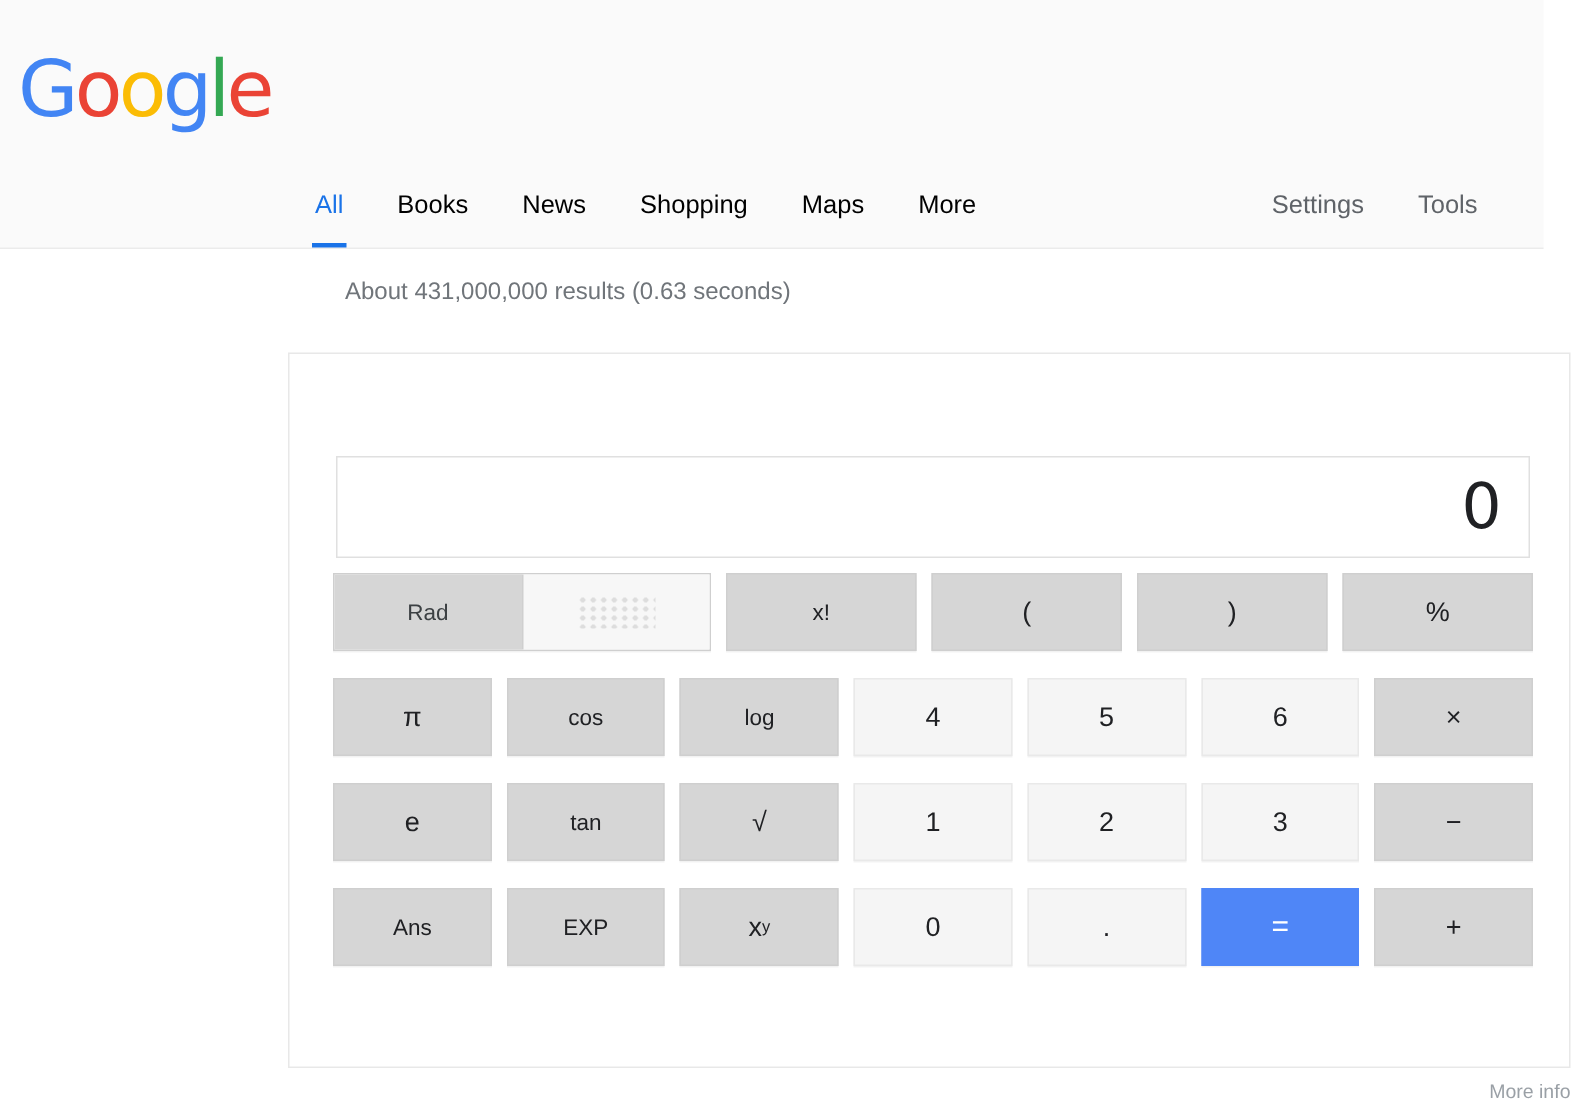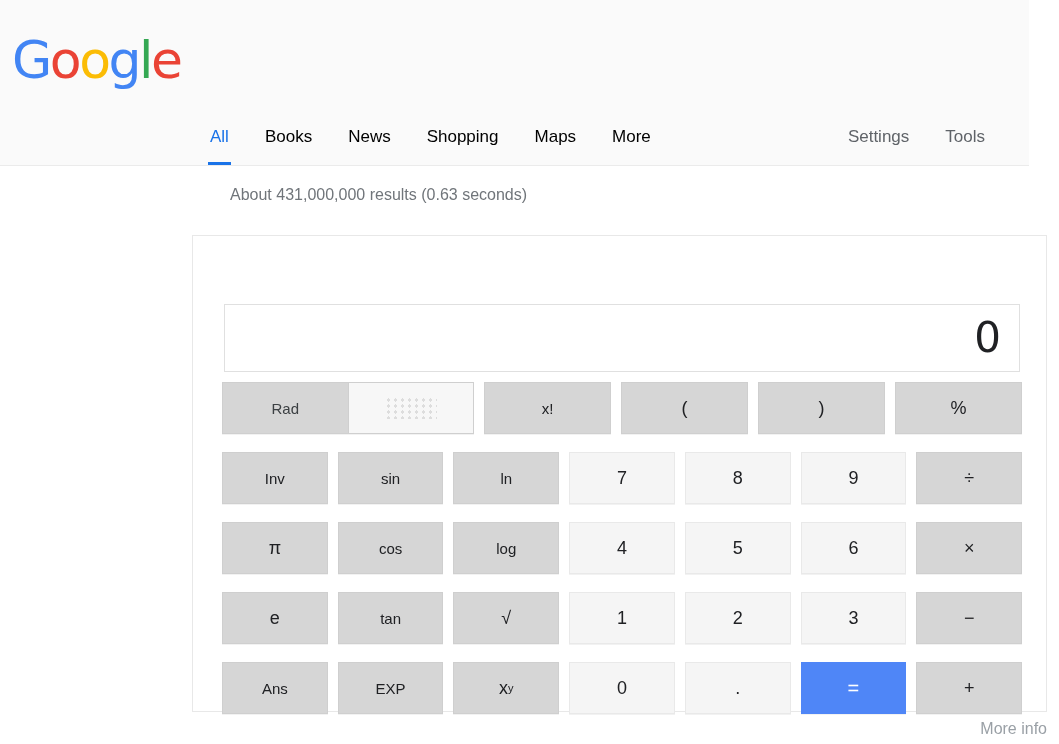--- a/index.html
+++ b/index.html
@@ -183,21 +183,21 @@
     width: 52px; height: 22px;
     background-image:
       radial-gradient(#dcdcdc 38%, transparent 40%);
     background-size: 7px 6px;
     background-position: 0 0;
     opacity: 0.95;
   }
 
   .more-info {
     position: absolute; right: 12px; top: 720px;
-    font-size: 16px; color: #9aa0a6;
+    font-size: 13px; color: #9aa0a6;
     cursor: pointer;
   }
 </style>
 </head>
 <body>
 
 <div class="header">
 
   <div class="logo">
     <span class="l-b">G</span><span class="l-r">o</span><span class="l-y">o</span><span class="l-b">g</span><span class="l-g">l</span><span class="l-r">e</span>
@@ -229,29 +229,20 @@
         <div class="toggle-half off">
           <span class="dot-grid"></span>
         </div>
       </div>
       <div class="key small">x!</div>
       <div class="key">(</div>
       <div class="key">)</div>
       <div class="key">%</div>
     </div>
 
-    <div class="krow">
-      <div class="key small">Inv</div>
-      <div class="key small">sin</div>
-      <div class="key small">ln</div>
-      <div class="key num">7</div>
-      <div class="key num">8</div>
-      <div class="key num">9</div>
-      <div class="key">÷</div>
-    </div>
 
     <div class="krow">
       <div class="key">π</div>
       <div class="key small">cos</div>
       <div class="key small">log</div>
       <div class="key num">4</div>
       <div class="key num">5</div>
       <div class="key num">6</div>
       <div class="key">×</div>
     </div>

